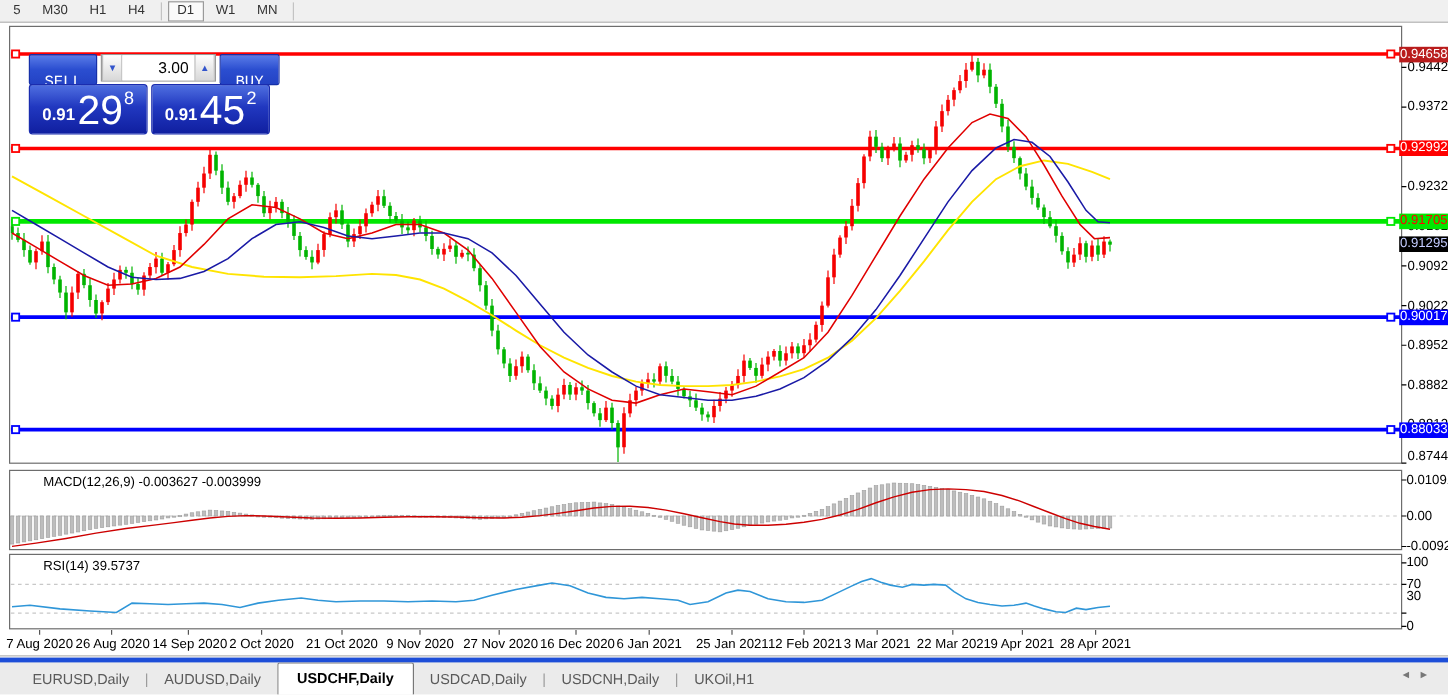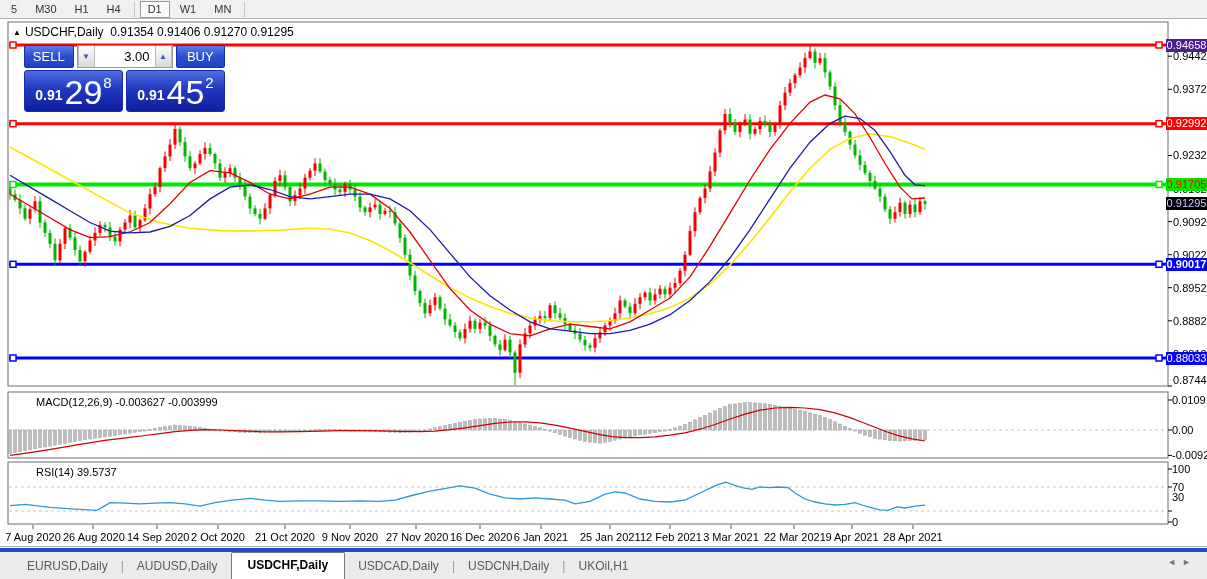--- a/index.html
+++ b/index.html
@@ -20,21 +20,21 @@
   .axis-label{position:absolute;left:1173px;font-size:11px;color:#000;height:12px;line-height:12px;z-index:1;}
   .tag{position:absolute;left:1166px;width:41px;height:13px;line-height:13px;font-size:11px;text-align:center;z-index:2;}
   .sub-label{position:absolute;left:1172px;font-size:11px;color:#000;height:12px;line-height:12px;}
   .ind-label{position:absolute;font-size:11px;color:#000;z-index:2;padding-left:22px;}
   .date-label{position:absolute;top:531px;font-size:11px;color:#000;white-space:nowrap;}
   
   #trade-panel{position:absolute;top:45px;left:24px;z-index:4;width:201px;}
   .tp-row1{display:flex;align-items:stretch;height:23px;}
   .tp-btn{width:58px;font-size:13px;color:#fff;border:1px solid #1630a8;border-radius:2px;
           background:linear-gradient(180deg,#5a7ce8 0%,#2b4ed0 50%,#2342c4 100%);
-          font-family:Liberation Sans, sans-serif;padding:0;line-height:21px;text-align:center;}
+          font-family:Liberation Mono, monospace;padding:12px;line-height:21px;text-align:center;}
   .tp-spin{display:flex;flex:1;margin:0 3px;border:1px solid #9a9a9a;background:#fff;}
   .spin-btn{width:17px;border:none;background:linear-gradient(180deg,#fdfdfd,#d8d8d8);
             color:#3355cc;font-size:8px;border-left:1px solid #bbb;border-right:1px solid #bbb;padding:0;}
   .vol{flex:1;border:none;font-size:13px;text-align:right;padding:0 5px;width:50px;outline:none;
        font-family:"Liberation Sans",sans-serif;color:#000;}
   .tp-row2{display:flex;margin-top:2px;}
   .tp-price{height:42px;border:1px solid #1a2cae;border-radius:3px;color:#fff;
             background:linear-gradient(180deg,#4f6fe0 0%,#2138c0 45%,#101fa0 100%);
             display:flex;align-items:flex-end;justify-content:center;padding-bottom:2px;box-sizing:border-box;}
   .tp-price.left{width:99px;margin-right:3px;}
@@ -685,23 +685,20 @@
       <line x1="1168" y1="386.0" x2="1172" y2="386.0" stroke="#000"></line>
       <line x1="1168" y1="400.0" x2="1172" y2="400.0" stroke="#000"></line>
       <line x1="1168" y1="430.0" x2="1172" y2="430.0" stroke="#000"></line>
       <line x1="1168" y1="455.4" x2="1172" y2="455.4" stroke="#000"></line>
       <line x1="1168" y1="469.0" x2="1172" y2="469.0" stroke="#000"></line>
       <line x1="1168" y1="487.0" x2="1172" y2="487.0" stroke="#000"></line>
       <line x1="1168" y1="511.0" x2="1172" y2="511.0" stroke="#000"></line>
       <line x1="1168" y1="522.0" x2="1172" y2="522.0" stroke="#000"></line>
     </svg>
 
-  <div id="title">
-    <span class="arr">▲</span><span>USDCHF,Daily</span>&nbsp;&nbsp;<span>0.91354 0.91406 0.91270 0.91295</span>
-  </div>
 
   <div id="trade-panel">
     <div class="tp-row1">
       <button class="tp-btn">SELL</button>
       <div class="tp-spin">
         <button class="spin-btn">▼</button>
         <input class="vol" readonly="" value="3.00" style="">
         <button class="spin-btn">▲</button>
       </div>
       <button class="tp-btn">BUY</button>
@@ -755,24 +752,24 @@
     <div class="axis-label" style="top: 83.3164px;">0.93720</div>
     <div class="axis-label" style="top: 116.388px;">0.93020</div>
     <div class="axis-label" style="top: 149.46px;">0.92320</div>
     <div class="axis-label" style="top: 182.532px;">0.91620</div>
     <div class="axis-label" style="top: 215.604px;">0.90920</div>
     <div class="axis-label" style="top: 248.676px;">0.90220</div>
     <div class="axis-label" style="top: 281.748px;">0.89520</div>
     <div class="axis-label" style="top: 314.82px;">0.88820</div>
     <div class="axis-label" style="top: 347.892px;">0.88120</div>
     <div class="axis-label" style="top: 374px;">0.87440</div>
-    <div class="tag" style="top: 38.5px; background: #4c1d95; color: rgb(255, 255, 255);">0.94658</div>
+    <div class="tag" style="top: 38.5px; background: #b91c1c; color: rgb(255, 255, 255);">0.94658</div>
     <div class="tag" style="top: 117.211px; background: rgb(255, 0, 0); color: rgb(255, 255, 255);">0.92992</div>
     <div class="tag" style="top: 178.016px; background: rgb(0, 232, 0); color: rgb(255, 0, 0);">0.91705</div>
-    <div class="tag" style="top: 257.767px; background: rgb(0, 0, 255); color: rgb(255, 255, 255); font-weight: bold;">0.90017</div>
+    <div class="tag" style="top: 257.767px; background: rgb(0, 0, 255); color: rgb(255, 255, 255);">0.90017</div>
     <div class="tag" style="top: 351.502px; background: rgb(0, 0, 255); color: rgb(255, 255, 255);">0.88033</div>
     <div class="tag" style="top: 197.387px; background: rgb(0, 0, 0); color: rgb(196, 204, 255);">0.91295</div>
     <div class="sub-label" style="top: 393.989px;">0.010913</div>
     <div class="sub-label" style="top: 424px;">0.00</div>
     <div class="sub-label" style="top: 449.355px;">-0.00922</div>
     <div class="sub-label" style="top: 463px;">100</div>
     <div class="sub-label" style="top: 481px;">70</div>
     <div class="sub-label" style="top: 491px;">30</div>
     <div class="sub-label" style="top: 516px;">0</div>
   </div>

